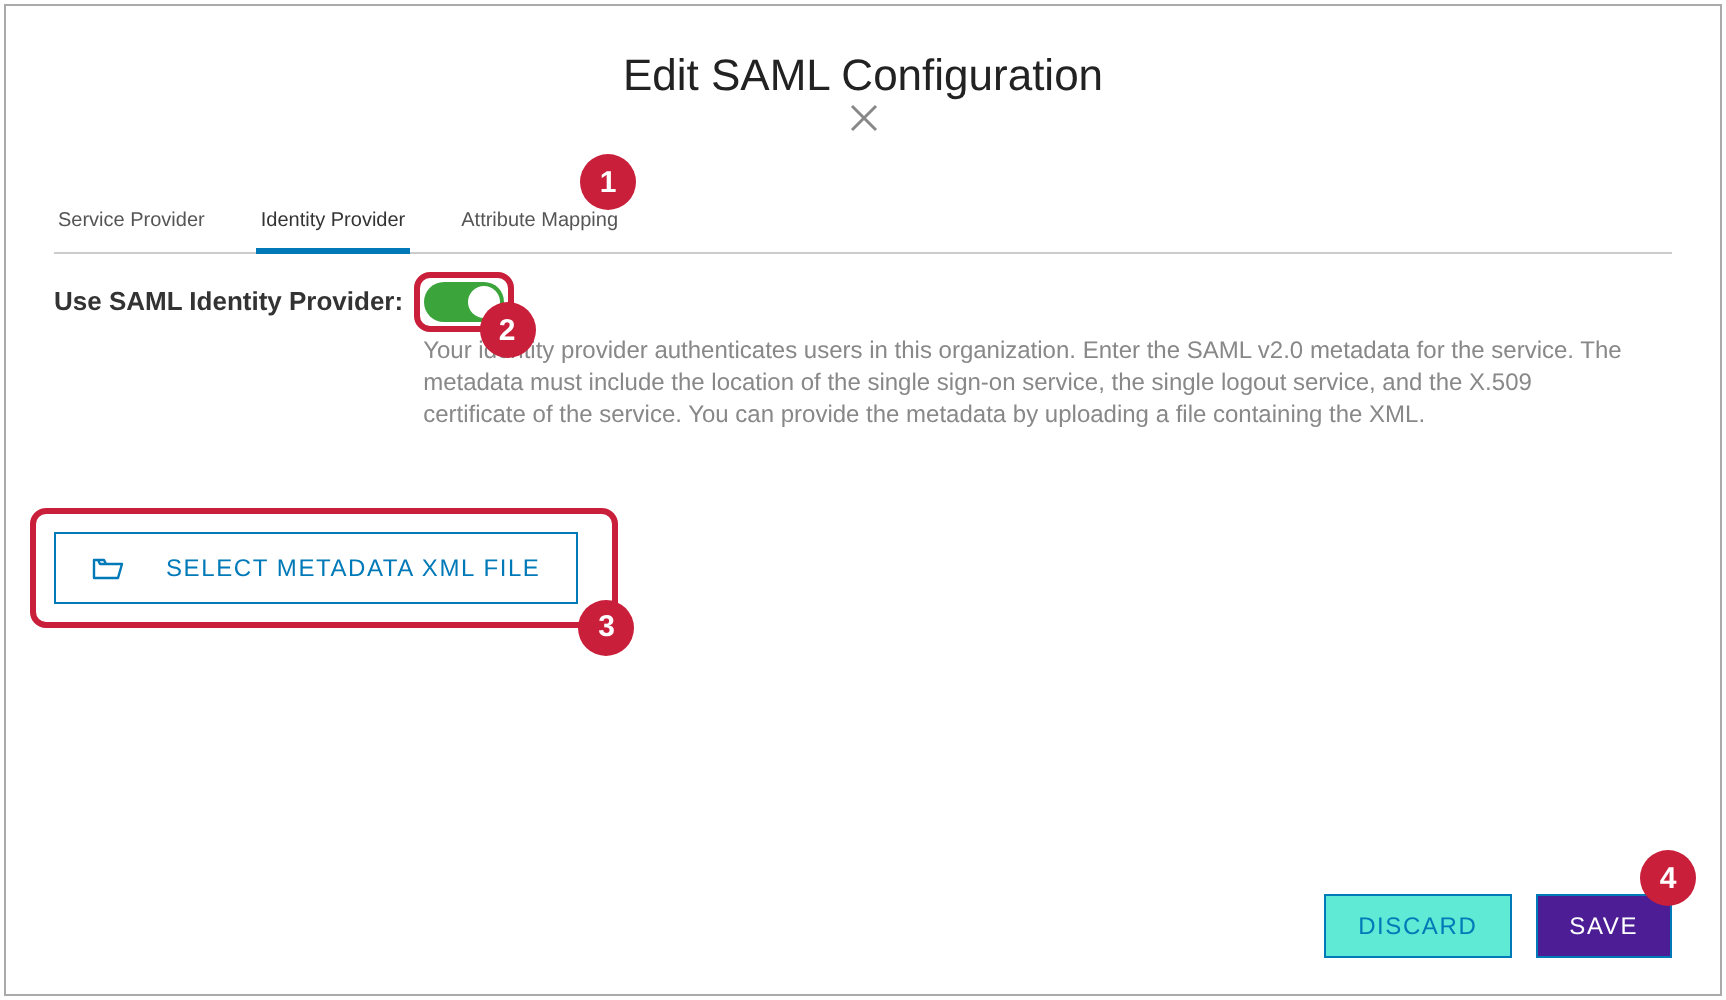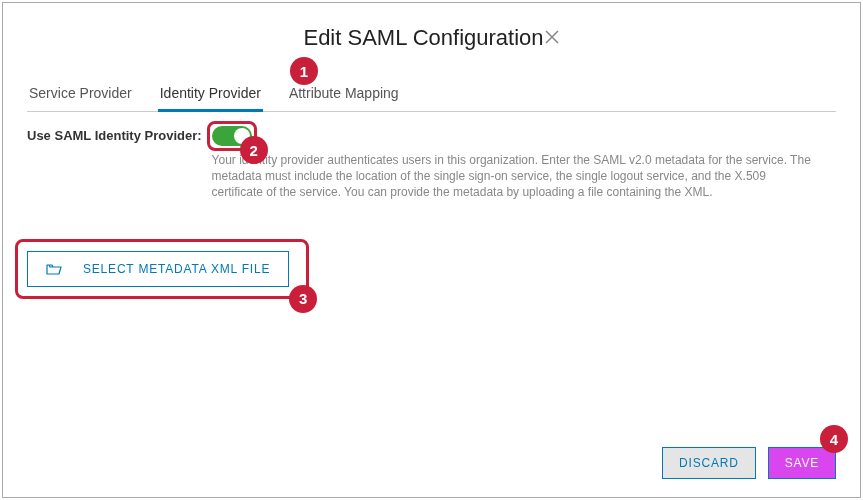--- a/index.html
+++ b/index.html
@@ -15,20 +15,21 @@
     position: relative;
     padding: 22px 24px 18px 24px;
     display: flex;
     flex-direction: column;
   }
   .modal-header {
     display: flex;
     justify-content: center;
     align-items: center;
     margin-bottom: 28px;
+    flex-direction: column;
   }
   .modal-title {
     font-size: 22px;
     font-weight: 400;
     color: #222;
   }
   .close-btn {
     font-size: 20px;
     color: #888;
     cursor: pointer;
@@ -37,21 +38,21 @@
     line-height: 1;
   }
   .tabs {
     display: flex;
     border-bottom: 1px solid #ccc;
     gap: 24px;
     position: relative;
   }
   .tab {
     padding: 6px 2px 8px 2px;
-    font-size: 14px;
+    font-size: 10px;
     color: #555;
     cursor: pointer;
     position: relative;
   }
   .tab.active {
     color: #333;
     border-bottom: 3px solid #0079b8;
     margin-bottom: -1px;
   }
   .annotation-box {
@@ -144,26 +145,26 @@
     position: relative;
   }
   .btn {
     font-size: 12px;
     letter-spacing: 0.8px;
     padding: 8px 16px;
     cursor: pointer;
     border: 1px solid;
   }
   .btn-outline {
-    background: #e5e5e5;
+    background: #5eead4;
     color: #0079b8;
     border-color: #0079b8;
   }
   .btn-primary {
-    background: #d946ef;
+    background: #4c1d95;
     color: #fff;
     border-color: #0079b8;
   }
 </style>
 </head>
 <body>
 
 <div class="modal">
 
   <div class="modal-header">

